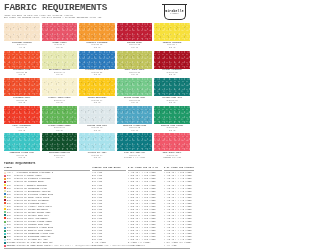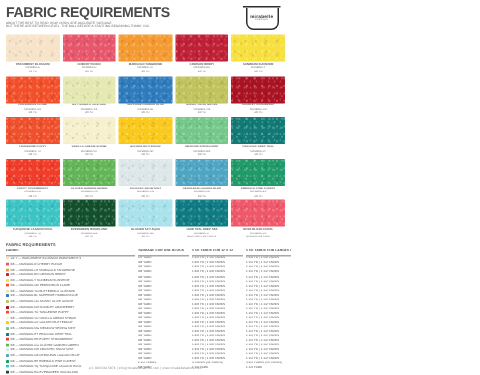--- a/index.html
+++ b/index.html
@@ -2,21 +2,21 @@
 <html><head>
 <meta charset="utf-8">
 <style>
   * { margin:0; padding:0; box-sizing:border-box; }
   html,body { width:194px; height:250px; overflow:hidden; }
   body {
     font-family:"Liberation Sans", sans-serif;
     background:#ffffff;
     color:#3a3a3a;
   }
-  .page { position:relative; width:194px; height:250px; padding:3px 4px 0 4px; }
+  .page { position:relative; width:194px; height:250px; padding:3px 4px 0 4px;font-family:Liberation Mono, monospace; }
 
   
   .header { position:relative; height:19px; }
   .title {
     font-size:9.4px; font-weight:bold; letter-spacing:-0.2px;
     color:#4a4a4a; line-height:10px; white-space:nowrap;
   }
   .subtitle-block { margin-top:1.5px; }
   .subtitle {
     font-size:2.1px; line-height:2.9px; color:#6e6e6e;

